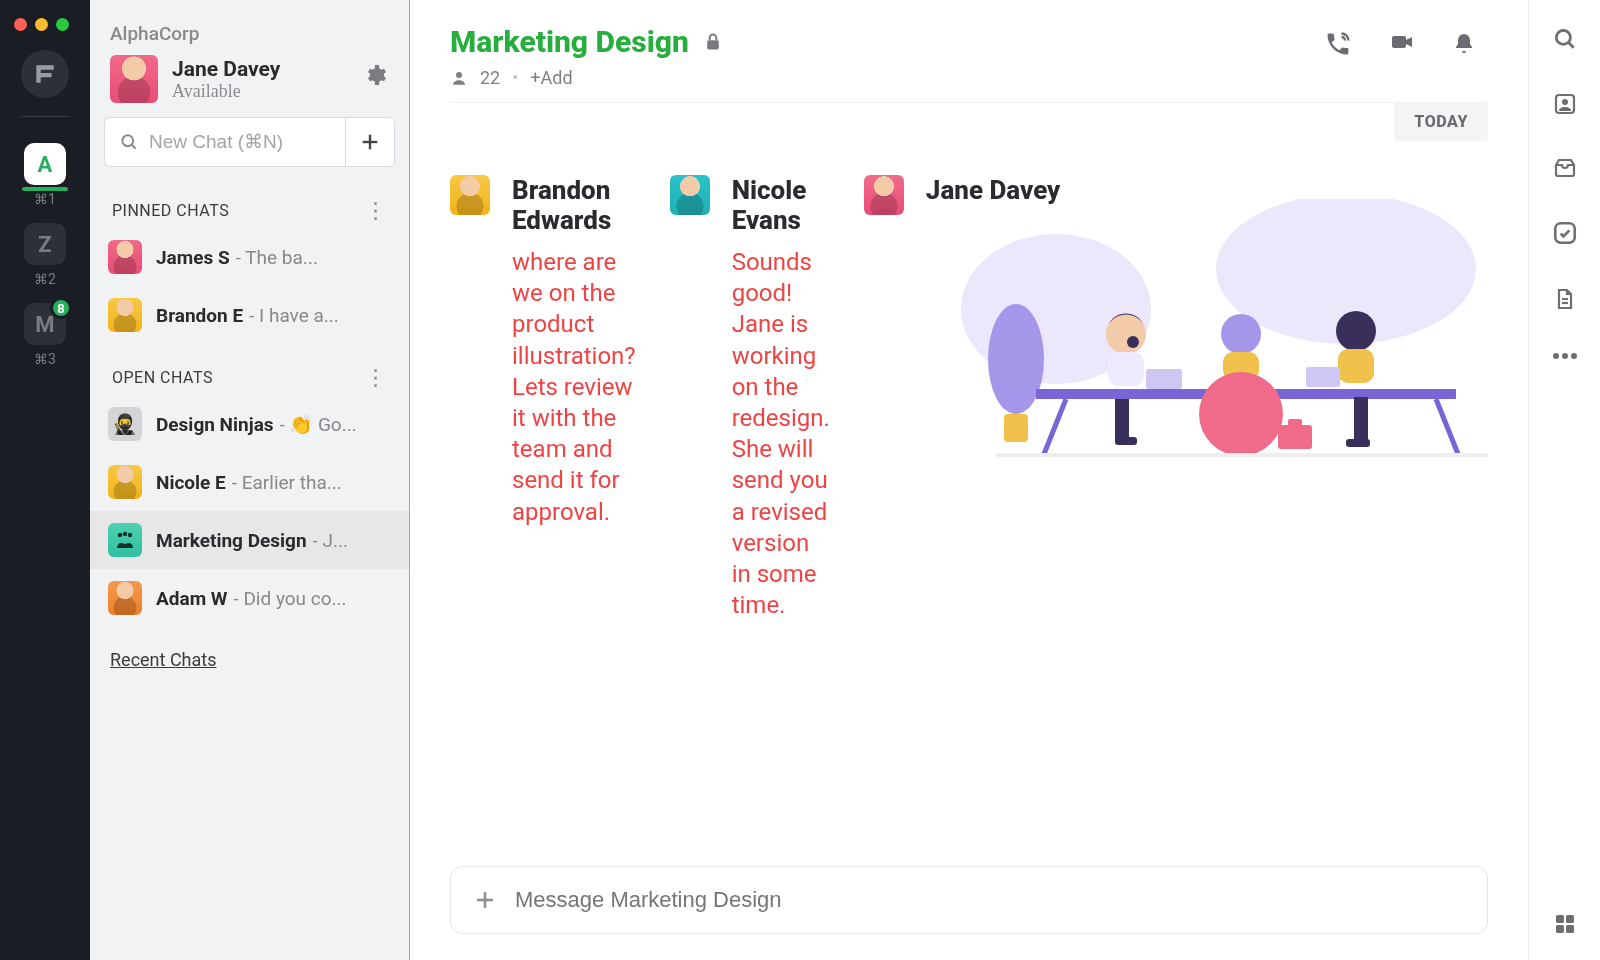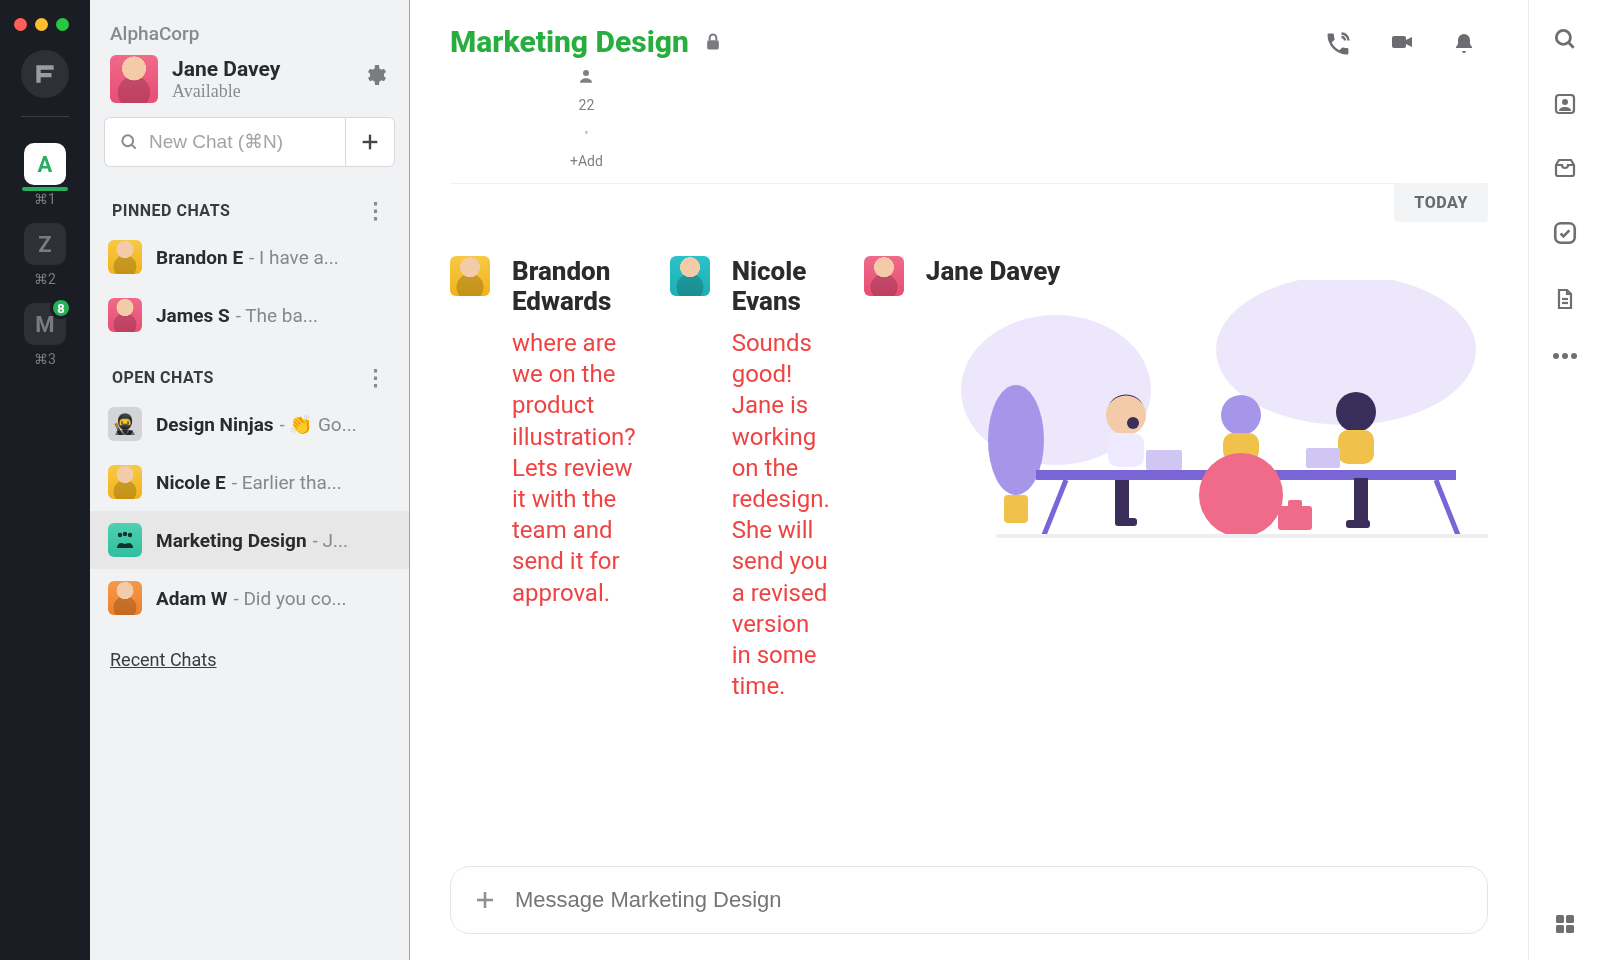--- a/index.html
+++ b/index.html
@@ -58,21 +58,21 @@
   }
   .sb-search input{border:none;outline:none;font-size:19px;color:#b91c1c;background:transparent;width:100%;}
   .sb-search input::placeholder{color:#a3a4a8;}
   .sb-new{
     width:50px;height:50px;border:1px solid #d8d9dd;border-radius:0 6px 6px 0;
     background:#fff;display:flex;align-items:center;justify-content:center;color:#555;font-size:26px;
   }
 
   .sb-section-head{
     display:flex;align-items:center;justify-content:space-between;
-    padding:24px 22px 8px; font-size:16px; font-weight:700; letter-spacing:.5px; color:#3a3b3f;
+    padding:24px 22px 8px; font-size:16px; font-weight:400; letter-spacing:.5px; color:#3a3b3f;
   }
   .dots-v{color:#8a8b90;font-size:22px;line-height:0;}
   .chat-item{
     display:flex;align-items:center;gap:14px;padding:12px 18px;
     font-size:19px;color:#333; cursor:default;
   }
   .chat-item.selected{background:#e7e7e8;}
   .chat-name{font-weight:700;color:#2a2b2f;}
   .chat-preview{color:#87888d;white-space:nowrap;overflow:hidden;text-overflow:ellipsis;}
   .chat-text{flex:1;display:flex;gap:6px;min-width:0;align-items:baseline;}
@@ -90,41 +90,41 @@
   .av-face{position:relative;overflow:hidden;}
   .av-face::after{content:"";position:absolute;inset:0;border-radius:inherit;
     background: radial-gradient(circle at 50% 28%, #f3cba8 0 28%, transparent 29%),
                 radial-gradient(circle at 50% 78%, rgba(0,0,0,.18) 0 36%, transparent 37%);}
 
   
   .main { flex:1; display:flex; flex-direction:column; padding:24px 40px 26px 40px; min-width:0;}
   .chan-header{display:flex;align-items:flex-start;justify-content:space-between;border-bottom:1px solid #f0f0f2;padding-bottom:14px;}
   .chan-title-row{display:flex;align-items:center;gap:14px;}
   .chan-title{font-size:30px;font-weight:800;color:#27ae3e;}
-  .chan-sub{display:flex;align-items:center;gap:12px;color:#7f8086;font-size:14px;margin-top:8px;flex-direction:column;}
+  .chan-sub{display:flex;align-items:center;gap:12px;color:#7f8086;font-size:18px;margin-top:8px;}
   .chan-actions{display:flex;gap:36px;align-items:center;color:#6b6c71;margin-top:6px;margin-right:8px;}
   .chan-actions .ic{width:28px;height:28px;}
   .date-chip{
     align-self:flex-end;background:#f3f4f6;color:#6a6b70;
     font-size:16px;font-weight:800;letter-spacing:.6px;
     padding:10px 20px;border-radius:4px;margin-top:-1px;
   }
 
   .messages{flex:1;overflow:hidden;padding-top:34px;display:flex;flex-direction:row;gap:34px;}
   .msg{display:flex;gap:22px;align-items:flex-start;}
   .msg .avatar{width:40px;height:40px;}
   .msg-body{flex:1;min-width:0;}
   .msg-sender{font-size:26px;font-weight:800;color:#2a2b2f;}
   .msg-text{font-size:24px;color:#ef4444;margin-top:12px;max-width:860px;line-height:1.3;}
 
   .illus-wrap{display:flex;justify-content:center;margin-top:-6px;}
   .illus-card{width:600px;}
 
   .composer{
-    margin-top:20px;border:1px solid #e4e5e9;border-radius:20px;
+    margin-top:20px;border:1px solid #e4e5e9;border-radius:12px;
     height:68px;display:flex;align-items:center;gap:18px;padding:0 22px;color:#9a9ba0;font-size:22px;
   }
 
   
   .util{
     width:72px;min-width:72px;border-left:1px solid #ececef;background:#fff;
     display:flex;flex-direction:column;align-items:center;padding-top:26px;gap:40px;color:#6e6f73;
     position:relative;
   }
   .util .grid-ic{position:absolute;bottom:24px;}
@@ -199,31 +199,31 @@
           </svg>
       </span>
     </div>
   </div>
 
   <div class="sb-section-head">
     <span>PINNED CHATS</span>
     <span class="dots-v">⋮</span>
   </div>
   <div class="chat-item">
+    <div class="avatar sm av-pink av-face"></div>
+    <div class="chat-text">
+      <span class="chat-name">James S</span>
+      <span class="chat-preview">- The ba...</span>
+    </div>
+  </div>
+  <div class="chat-item">
     <div class="avatar sm av-yellow av-face"></div>
     <div class="chat-text">
       <span class="chat-name">Brandon E</span>
       <span class="chat-preview">- I have a...</span>
-    </div>
-  </div>
-  <div class="chat-item">
-    <div class="avatar sm av-pink av-face"></div>
-    <div class="chat-text">
-      <span class="chat-name">James S</span>
-      <span class="chat-preview">- The ba...</span>
     </div>
   </div>
 
   <div class="sb-section-head">
     <span>OPEN CHATS</span>
     <span class="dots-v">⋮</span>
   </div>
   <div class="chat-item">
     <div class="avatar sm av-grey" style="display:flex;align-items:center;justify-content:center;font-size:20px;">🥷</div>
     <div class="chat-text">

